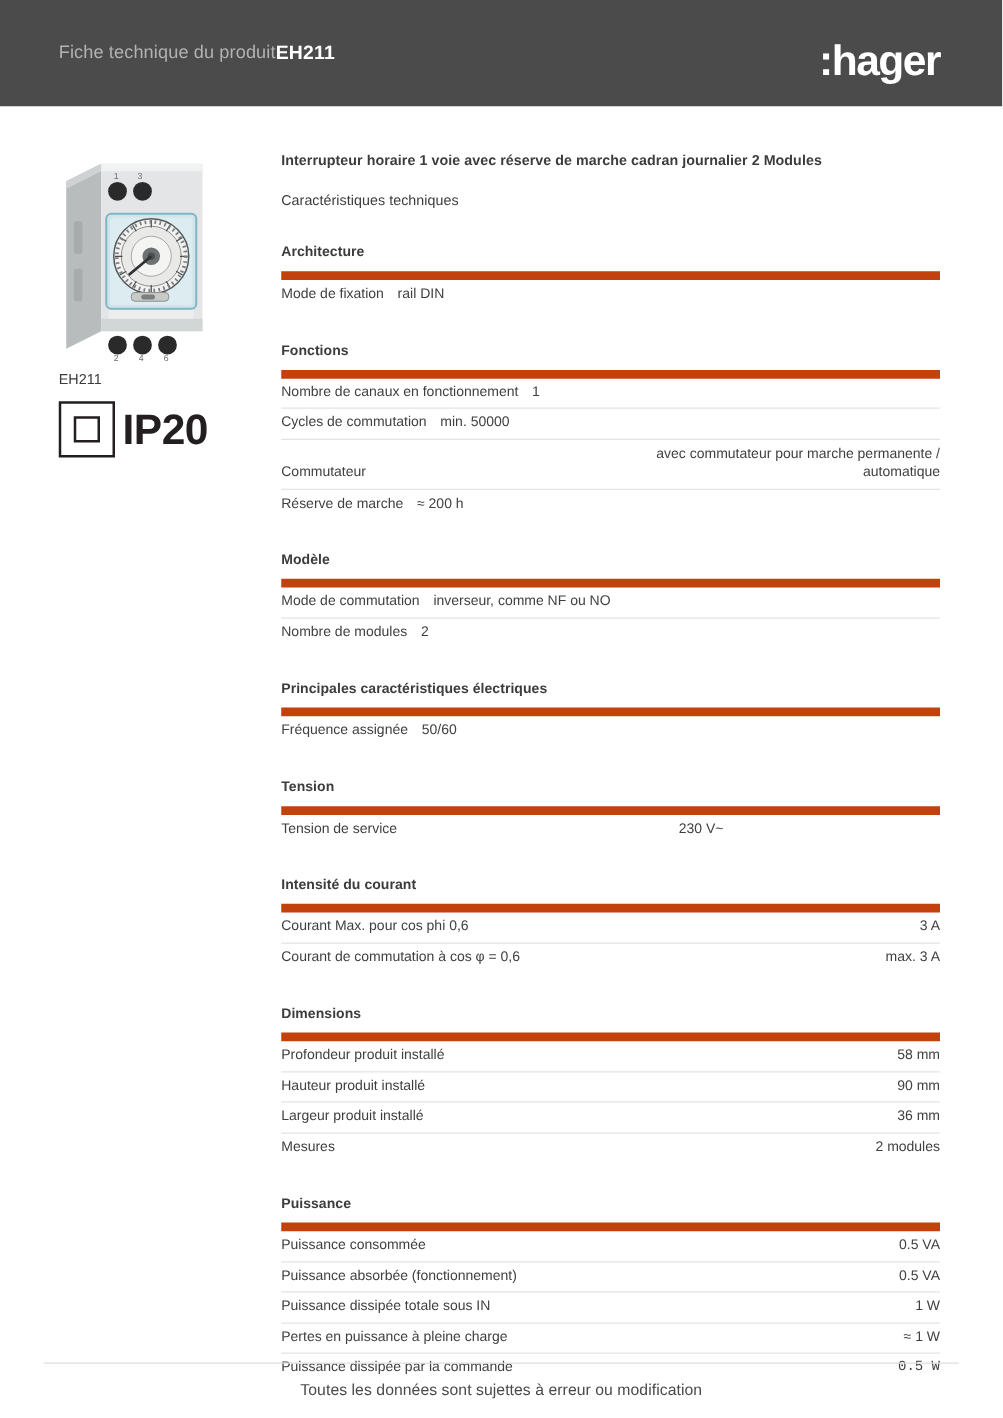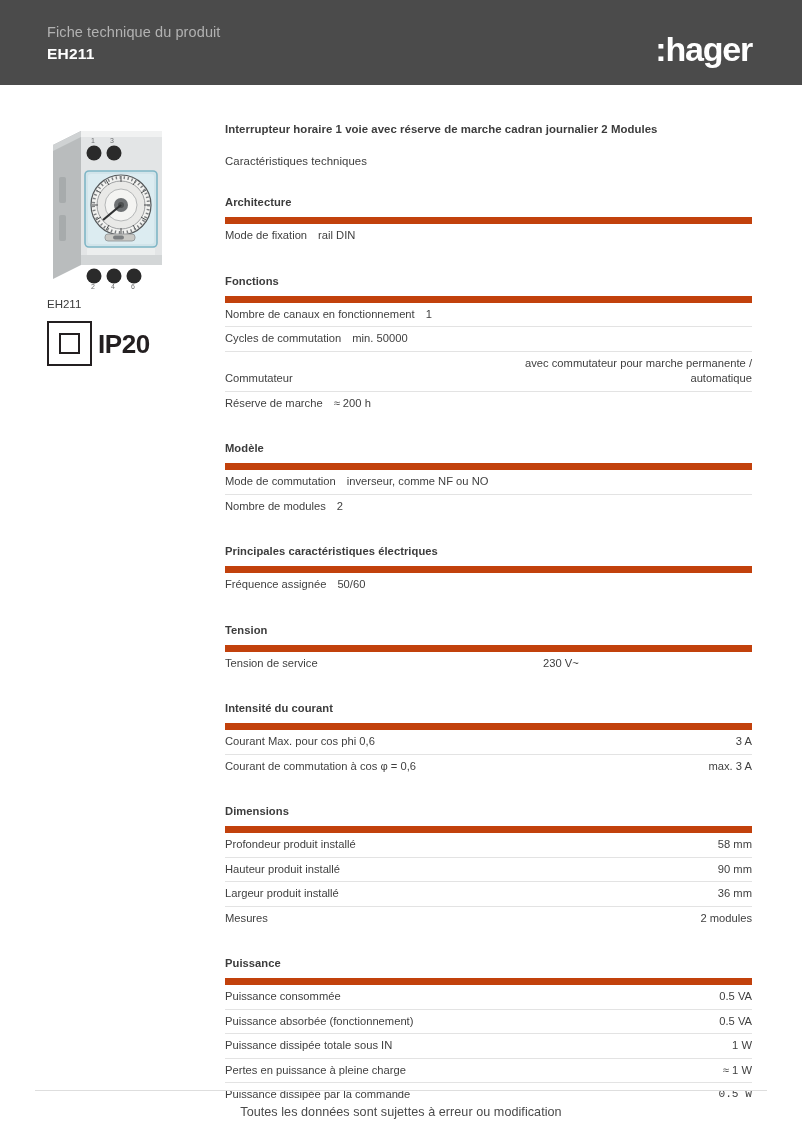--- a/index.html
+++ b/index.html
@@ -22,21 +22,21 @@
 
   
   .header {
     height: 85px;
     background: #4b4b4b;
     display: flex;
     align-items: center;
     justify-content: space-between;
     padding: 0 50px 0 47px;
   }
-  .header-titles { display: flex; flex-direction: column; justify-content: center; }
+  .header-titles { display: flex; justify-content: center; }
   .header-kicker {
     font-size: 14.5px;
     color: #b2b2b2;
     font-weight: 400;
     line-height: 21px;
     letter-spacing: .1px;
   }
   .header-product {
     font-size: 15.5px;
     color: #ffffff;
@@ -87,21 +87,21 @@
     border: 2.5px solid #231f20;
     display: flex; align-items: center; justify-content: center;
     flex: 0 0 45px;
   }
   .class2-inner {
     width: 21px; height: 21px;
     border: 2px solid #231f20;
   }
   .ip-text {
     margin-left: 6px;
-    font-size: 26px;
+    font-size: 34px;
     font-weight: bold;
     color: #231f20;
     letter-spacing: -.4px;
     line-height: 26px;
   }
 
   
   .lead {
     font-size: 11.4px;
     font-weight: bold;

